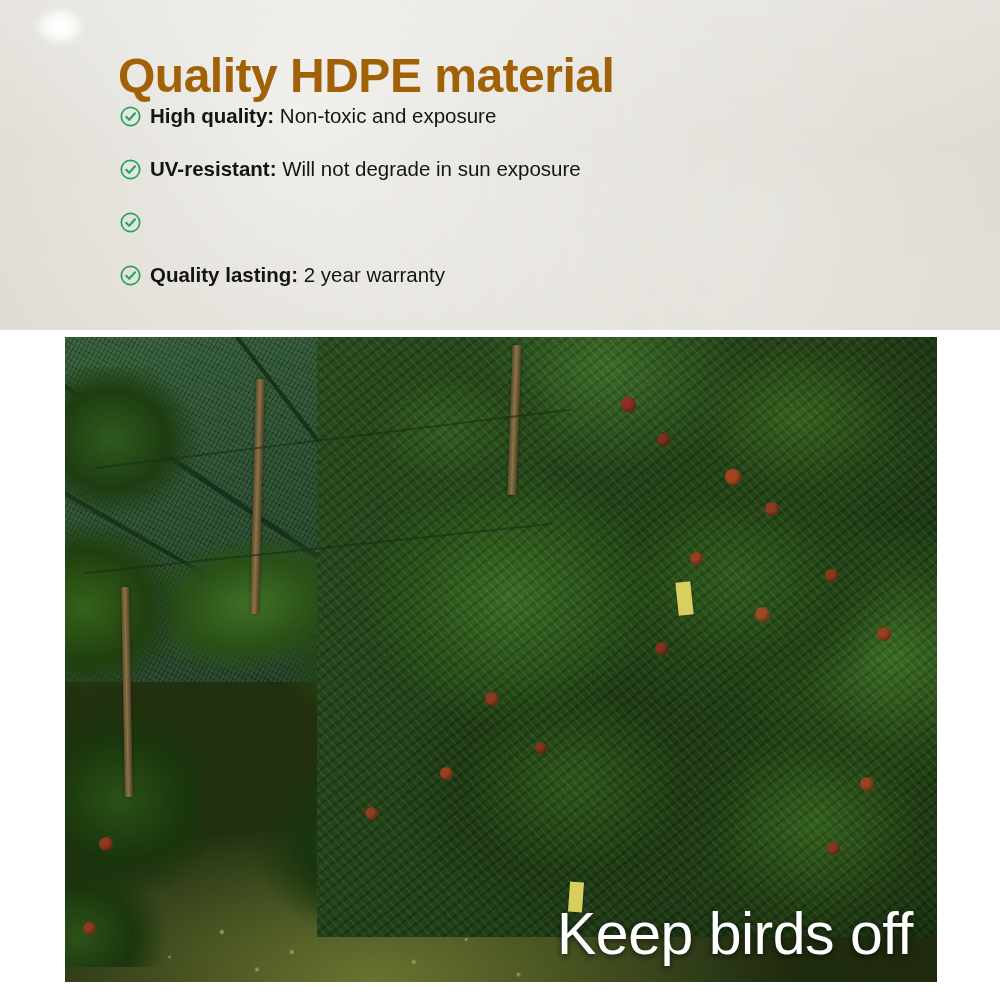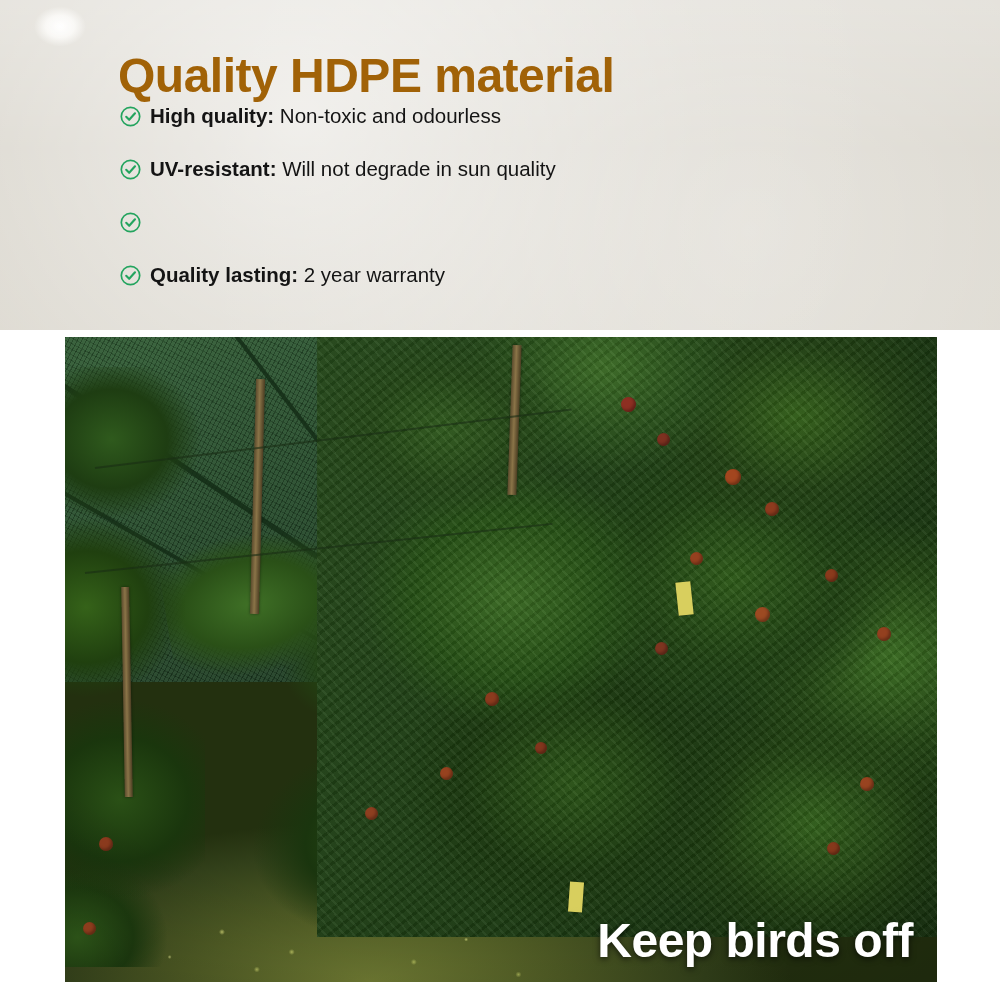--- a/index.html
+++ b/index.html
@@ -308,22 +308,22 @@
   }
 
   .overlay-text {
     position: absolute;
     right: 24px;
     bottom: 16px;
     text-align: right;
     text-shadow: 0 2px 6px rgba(0,0,0,0.65);
   }
   .overlay-title {
-    font-size: 48px;
-    font-weight: bold;
+    font-size: 59px;
+    font-weight: normal;
     color: #ffffff;
     letter-spacing: -0.5px;
     line-height: 1.05;
     white-space: nowrap;
   }
   .overlay-sub {
     margin-top: 6px;
     font-size: 21px;
     color: #ffffff;
     white-space: nowrap;
@@ -343,31 +343,31 @@
 
       <ul class="feature-list" style="list-style:none;margin:0;padding:0;">
 
         <li class="feature-row">
           <span class="check-icon">
             <svg width="21" height="21" viewBox="0 0 21 21" aria-hidden="true">
               <circle cx="10.5" cy="10.5" r="9.2" fill="none" stroke="#23a45e" stroke-width="1.7"></circle>
               <path d="M6.2 10.8 L9.2 13.8 L15.0 7.3" fill="none" stroke="#23a45e" stroke-width="2.1" stroke-linecap="round" stroke-linejoin="round"></path>
             </svg>
           </span>
-          <span class="feature-text"><span class="lead">High quality:</span><span> Non-toxic and odourless</span></span>
+          <span class="feature-text"><span class="lead">High quality:</span><span> Non-toxic and exposure</span></span>
         </li>
 
         <li class="feature-row">
           <span class="check-icon">
             <svg width="21" height="21" viewBox="0 0 21 21" aria-hidden="true">
               <circle cx="10.5" cy="10.5" r="9.2" fill="none" stroke="#23a45e" stroke-width="1.7"></circle>
               <path d="M6.2 10.8 L9.2 13.8 L15.0 7.3" fill="none" stroke="#23a45e" stroke-width="2.1" stroke-linecap="round" stroke-linejoin="round"></path>
             </svg>
           </span>
-          <span class="feature-text"><span class="lead">UV-resistant:</span><span> Will not degrade in sun quality</span></span>
+          <span class="feature-text"><span class="lead">UV-resistant:</span><span> Will not degrade in sun exposure</span></span>
         </li>
 
         <li class="feature-row">
           <span class="check-icon">
             <svg width="21" height="21" viewBox="0 0 21 21" aria-hidden="true">
               <circle cx="10.5" cy="10.5" r="9.2" fill="none" stroke="#23a45e" stroke-width="1.7"></circle>
               <path d="M6.2 10.8 L9.2 13.8 L15.0 7.3" fill="none" stroke="#23a45e" stroke-width="2.1" stroke-linecap="round" stroke-linejoin="round"></path>
             </svg>
           </span>
         </li>

